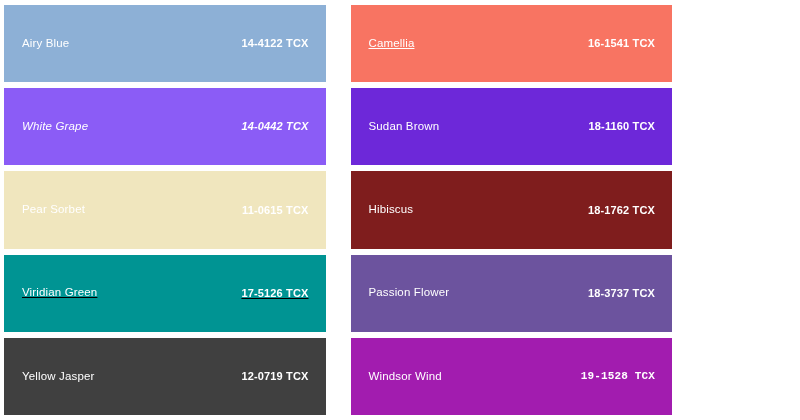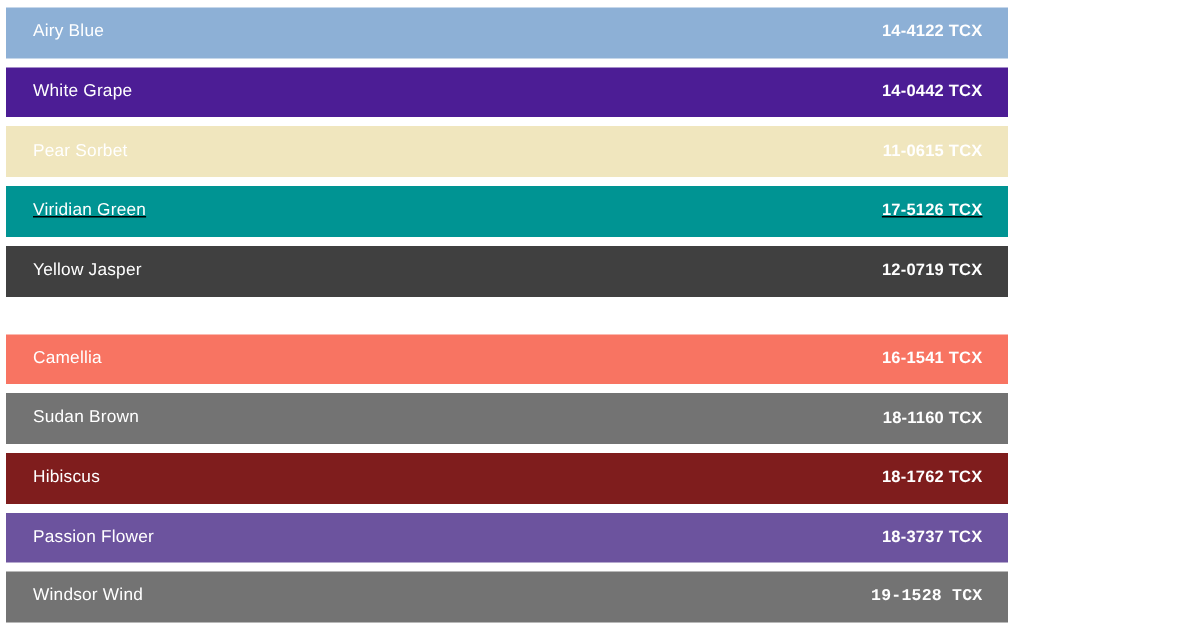--- a/index.html
+++ b/index.html
@@ -12,21 +12,20 @@
     background: #ffffff;
     font-family: "Liberation Sans", sans-serif;
     overflow: hidden;
   }
   #palette-board {
     position: relative;
     width: 676px;
     height: 420px;
     box-sizing: border-box;
     display: flex;
-    flex-direction: column;
     padding: 5px 4px 5px 4px;
     gap: 25px;
   }
   .palette-column {
     flex: 1 1 0;
     display: flex;
     flex-direction: column;
     gap: 6px;
     min-width: 0;
   }
@@ -60,52 +59,52 @@
 </style>
 </head>
 <body>
 
 <div id="palette-board" style="background: rgb(255, 255, 255);">
     <div class="palette-column">
       <div class="swatch" style="background: rgb(141, 176, 214);">
         <span class="swatch-name" style="color: rgb(255, 255, 255);">Airy Blue</span>
         <span class="swatch-code" style="color: rgb(255, 255, 255);">14-4122 TCX</span>
       </div>
-      <div class="swatch" style="background: #4c1d95;">
+      <div class="swatch" style="background: #8b5cf6; font-style: italic;">
         <span class="swatch-name" style="color: rgb(255, 255, 255);">White Grape</span>
         <span class="swatch-code" style="color: rgb(255, 255, 255);">14-0442 TCX</span>
       </div>
       <div class="swatch" style="background: rgb(240, 230, 190);">
         <span class="swatch-name" style="color: rgb(255, 255, 255);">Pear Sorbet</span>
         <span class="swatch-code" style="color: rgb(255, 255, 255);">11-0615 TCX</span>
       </div>
       <div class="swatch" style="background: rgb(0, 148, 147); text-decoration: underline;">
         <span class="swatch-name" style="color: rgb(255, 255, 255);">Viridian Green</span>
         <span class="swatch-code" style="color: rgb(255, 255, 255);">17-5126 TCX</span>
       </div>
       <div class="swatch" style="background: #404040;">
         <span class="swatch-name" style="color: rgb(255, 255, 255);">Yellow Jasper</span>
         <span class="swatch-code" style="color: rgb(255, 255, 255);">12-0719 TCX</span>
       </div>
     </div>
     <div class="palette-column">
       <div class="swatch" style="background: rgb(248, 116, 98);">
-        <span class="swatch-name" style="color: rgb(255, 255, 255);">Camellia</span>
+        <span class="swatch-name" style="color: rgb(255, 255, 255); text-decoration: underline;">Camellia</span>
         <span class="swatch-code" style="color: rgb(255, 255, 255);">16-1541 TCX</span>
       </div>
-      <div class="swatch" style="background: #737373;">
+      <div class="swatch" style="background: #6d28d9;">
         <span class="swatch-name" style="color: rgb(255, 255, 255);">Sudan Brown</span>
         <span class="swatch-code" style="color: rgb(255, 255, 255);">18-1160 TCX</span>
       </div>
       <div class="swatch" style="background: #7f1d1d;">
         <span class="swatch-name" style="color: rgb(255, 255, 255);">Hibiscus</span>
         <span class="swatch-code" style="color: rgb(255, 255, 255);">18-1762 TCX</span>
       </div>
       <div class="swatch" style="background: rgb(108, 83, 158);">
         <span class="swatch-name" style="color: rgb(255, 255, 255);">Passion Flower</span>
         <span class="swatch-code" style="color: rgb(255, 255, 255);">18-3737 TCX</span>
       </div>
-      <div class="swatch" style="background: #737373;">
+      <div class="swatch" style="background: #a21caf;">
         <span class="swatch-name" style="color: rgb(255, 255, 255);">Windsor Wind</span>
         <span class="swatch-code" style="color: rgb(255, 255, 255); font-family: Liberation Mono, monospace;">19-1528 TCX</span>
       </div>
     </div>
   </div>
 
 </body></html>

